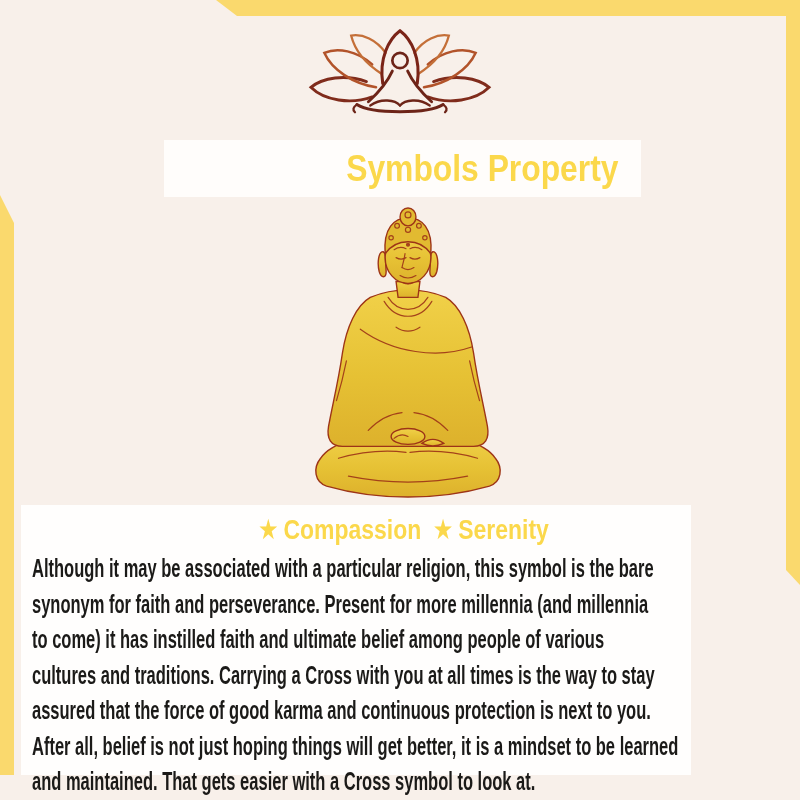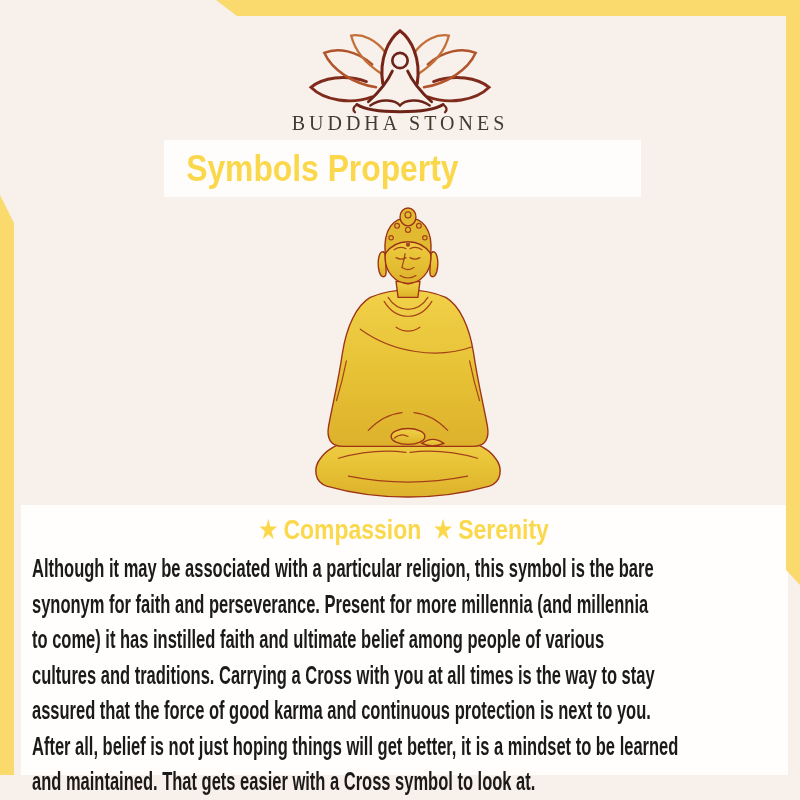--- a/index.html
+++ b/index.html
@@ -14,36 +14,36 @@
   .left-strip{position:absolute;left:0;top:195px;width:14px;height:580px;background:#fad96d;
     clip-path:polygon(0 0,100% 28px,100% 100%,0 100%);z-index:6;}
 
   
   .logo{position:absolute;left:296px;top:26px;width:208px;height:92px;}
   .brand-name{position:absolute;left:0;top:112px;width:800px;text-align:center;
     font-family:"Liberation Serif",serif;font-size:20px;letter-spacing:4px;color:#44392f;}
 
   
   .heading-bar{position:absolute;left:164px;top:140px;width:477px;height:57px;background:#fffdfb;
-    display:flex;align-items:center;justify-content:flex-start;}
+    display:flex;align-items:center;justify-content:flex-end;}
   .heading-text{font-size:37px;font-weight:bold;color:#fbd84b;transform:scaleX(0.86);transform-origin:center;
     letter-spacing:0px;white-space:nowrap;}
 
   
   .buddha{position:absolute;left:298px;top:202px;width:220px;height:298px;z-index:2;}
 
   
   .ribbon{position:absolute;left:0;top:449px;width:251px;height:42px;background:#f7e04e;z-index:7;
     clip-path:polygon(0 0,calc(100% - 15px) 0,100% 100%,0 100%);
     display:flex;align-items:center;}
   .ribbon-text{font-size:27px;font-weight:bold;color:#ffffff;padding-left:38px;white-space:nowrap;
     transform:scaleX(0.88);transform-origin:left center;letter-spacing:0.5px;}
 
   
-  .content{position:absolute;left:21px;top:505px;width:767px;height:270px;background:#fffefd;z-index:3;}
+  .content{position:absolute;left:21px;top:505px;width:652px;height:270px;background:#fffefd;z-index:3;padding-left:18px;}
   .traits{position:absolute;left:0;top:8px;width:765px;display:flex;justify-content:center;}
   .traits-inner{font-size:28px;font-weight:bold;color:#fbd84b;white-space:nowrap;
     transform:scaleX(0.82);transform-origin:center;}
   .star{font-family:"DejaVu Sans",sans-serif;padding-right:6px;}
   .star.second{padding-left:14px;}
   .description{position:absolute;left:11px;top:46px;width:1160px;
     font-size:25px;font-weight:bold;color:#1b1a18;line-height:35.5px;white-space:pre-line;
     transform:scaleX(0.66);transform-origin:left top;letter-spacing:0px;}
 </style>
 </head>
@@ -73,21 +73,20 @@
       <path d="M 97,47 C 92,58 84,68 72,79" stroke="#6d2418" stroke-width="3"></path>
       <path d="M 113,47 C 118,58 126,68 138,79" stroke="#6d2418" stroke-width="3"></path>
       <path d="M 60,82 C 75,92 135,92 150,82" stroke="#6d2418" stroke-width="3.2"></path>
       <path d="M 74,83 C 85,75 100,77 105,83" stroke="#6d2418" stroke-width="2.4"></path>
       <path d="M 136,83 C 125,75 110,77 105,83" stroke="#6d2418" stroke-width="2.4"></path>
       <path d="M 60,82 q -6,4 -2,8" stroke="#6d2418" stroke-width="2.4"></path>
       <path d="M 150,82 q 6,4 2,8" stroke="#6d2418" stroke-width="2.4"></path>
     </g>
   </svg>
 
-  <div class="brand-name">BUDDHA STONES</div>
 
   <div class="heading-bar">
     <div class="heading-text">Symbols Property</div>
   </div>
 
   <svg class="buddha" viewBox="0 0 220 300">
     <defs>
       <linearGradient id="gold" x1="0" y1="0" x2="0" y2="1">
         <stop offset="0" stop-color="#f1d149"></stop>
         <stop offset="0.55" stop-color="#e6c134"></stop>

